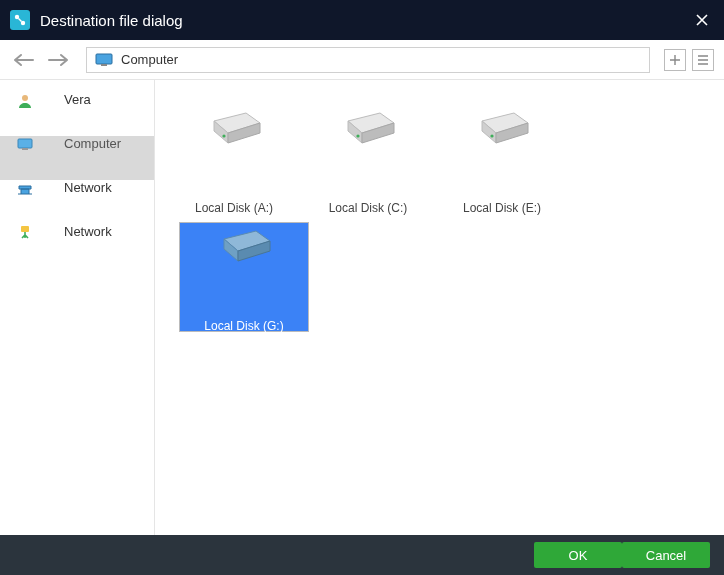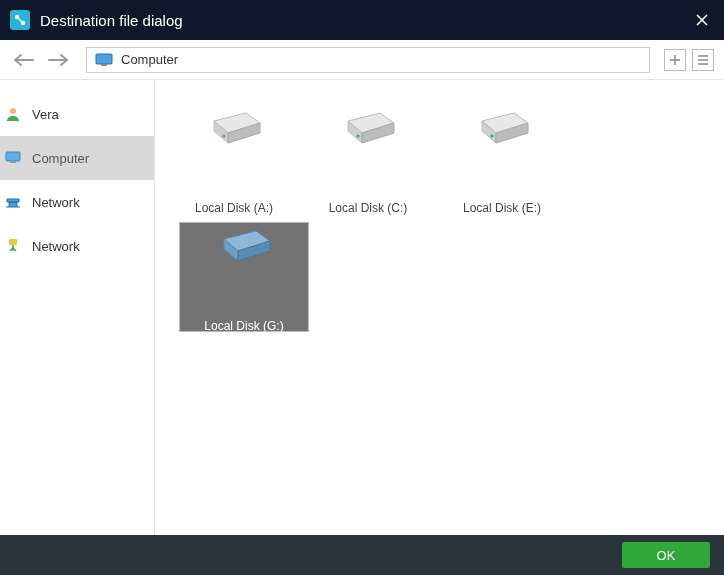--- a/index.html
+++ b/index.html
@@ -9,26 +9,26 @@
   .app-icon svg { width: 14px; height: 14px; }
   .title-text { flex: 1; font-size: 15px; }
   .close-btn { width: 24px; height: 24px; display: flex; align-items: center; justify-content: center; cursor: pointer; }
   .topbar { height: 40px; background: #fff; border-bottom: 1px solid #e5e5e5; display: flex; align-items: center; padding: 0 10px; }
   .nav-btn { width: 28px; height: 28px; display: flex; align-items: center; justify-content: center; color: #888; cursor: default; margin-right: 6px; }
   .path-box { flex: 1; height: 26px; border: 1px solid #d0d0d0; margin: 0 8px; display: flex; align-items: center; padding: 0 8px; color: #333; }
   .path-icon { width: 18px; height: 14px; margin-right: 8px; display: flex; align-items: center; justify-content: center; }
   .tool-btn { width: 22px; height: 22px; border: 1px solid #bbb; margin-left: 6px; display: flex; align-items: center; justify-content: center; color: #777; cursor: pointer; }
   .body { display: flex; height: 455px; }
   .sidebar { width: 155px; border-right: 1px solid #e5e5e5; padding-top: 12px; }
-  .side-item { height: 44px; display: flex; align-items: center; padding-left: 4px; cursor: pointer; color: #333; }
+  .side-item { height: 44px; display: flex; padding-left: 16px; cursor: pointer; color: #333; gap: 20px; }
   .side-item.active { background: #d9d9d9; color: #555; }
   .side-ico { width: 18px; height: 18px; margin-right: 10px; display: flex; align-items: center; justify-content: center; }
   .content { flex: 1; padding: 20px 12px; display: flex; flex-wrap: wrap; align-content: flex-start; }
   .drive { width: 130px; height: 110px; display: flex; flex-direction: column; align-items: center; justify-content: center; margin: 4px 2px; cursor: pointer; text-align: center; font-size: 12px; color: #444; gap: 36px; }
-  .drive.selected { background: #737373; border: 1px solid #bbb; color: #fff; margin-left: 12px; }
+  .drive.selected { background: #3b82f6; border: 1px solid #bbb; color: #fff; margin-left: 12px; }
   .drive-img { width: 64px; height: 48px; margin-bottom: 14px; }
   .footer { height: 40px; background: #2b343d; display: flex; align-items: center; justify-content: flex-end; padding: 0 14px; }
   .btn { width: 88px; height: 26px; border: none; color: #fff; font-size: 13px; cursor: pointer; border-radius: 2px; }
   .btn-ok { background: #2fa838; }
   .btn-cancel { background: #2fa838; }
 </style>
 </head>
 <body>
 
 <div class="titlebar">
@@ -152,13 +152,14 @@
             <polygon points="12,18 26,30 26,40 12,28" fill="#6fa0c4" stroke="#5a8bb0"></polygon>
             <polygon points="26,30 58,20 58,30 26,40" fill="#5a8bb0" stroke="#4a7694"></polygon>
           </svg></div>
         <div>Local Disk (G:)</div>
       </div>
     </div>
 </div>
 
 <div class="footer">
   <button class="btn btn-ok">OK</button>
+  <button class="btn btn-cancel">Cancel</button>
 </div>
 
 </body></html>

